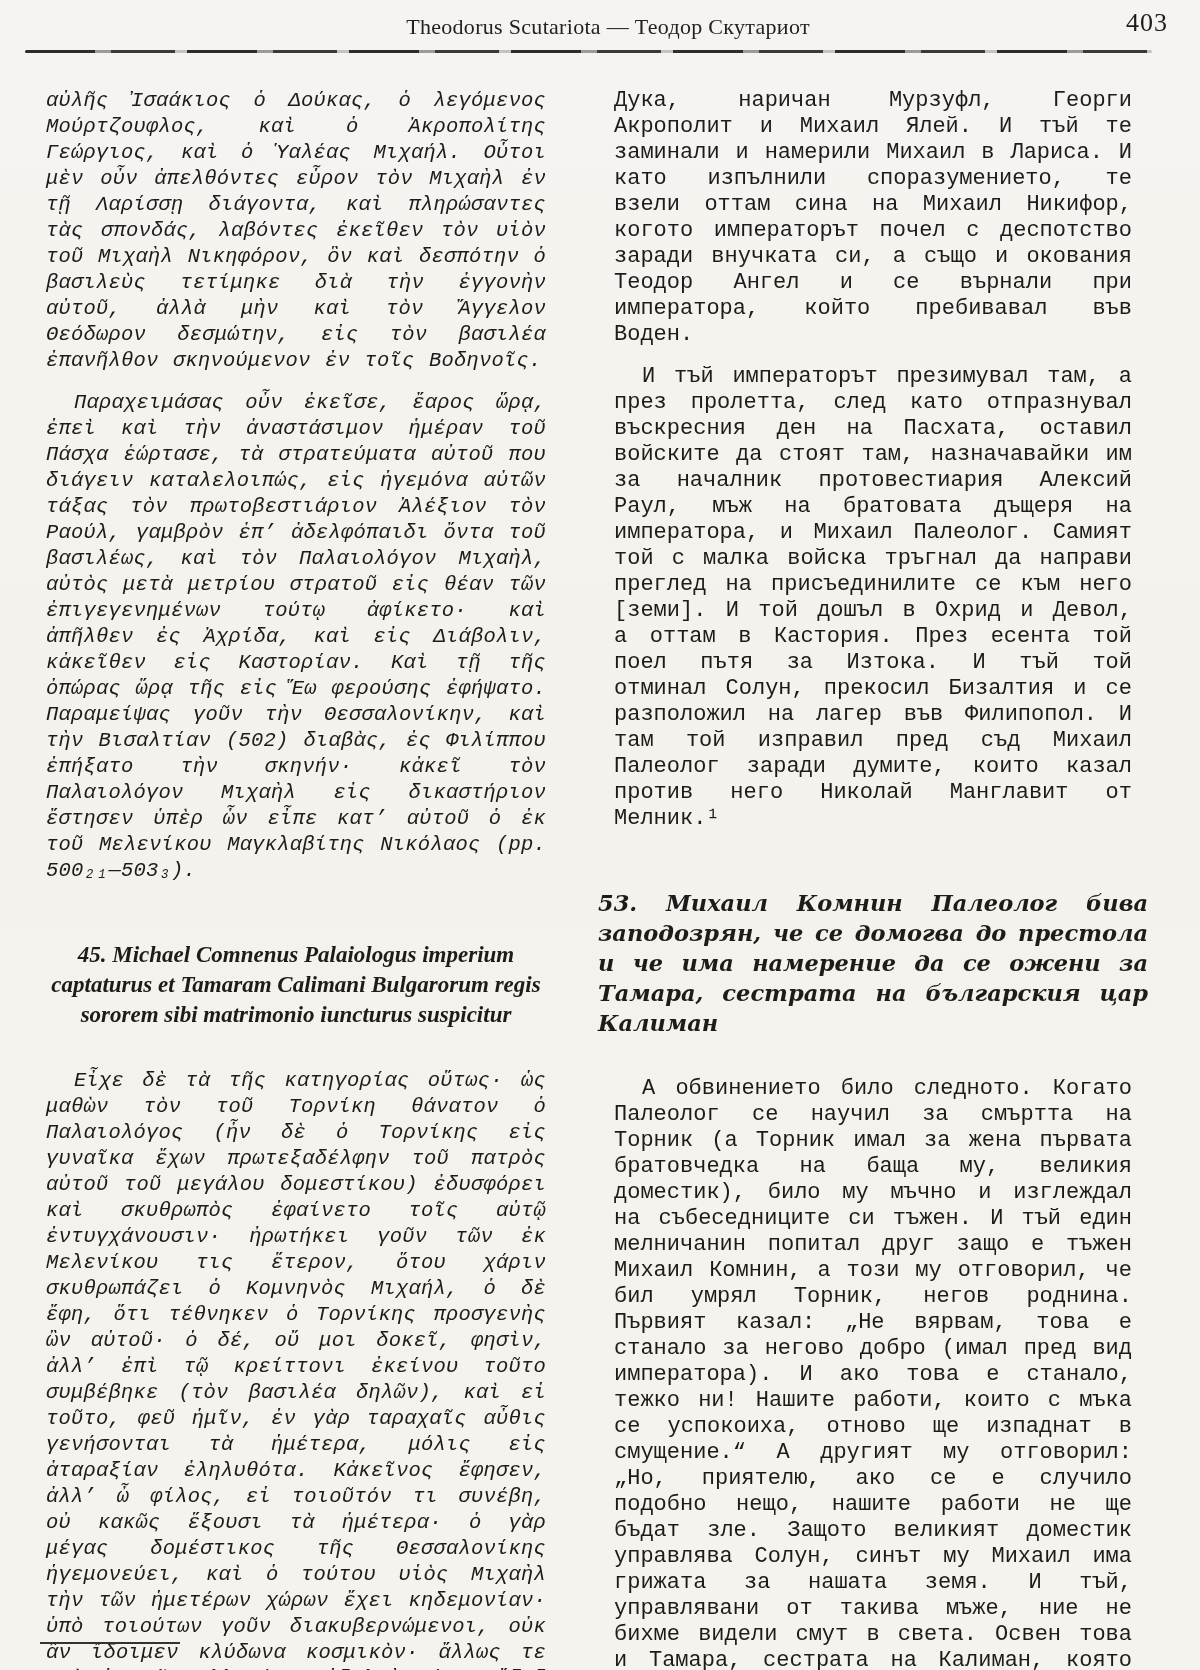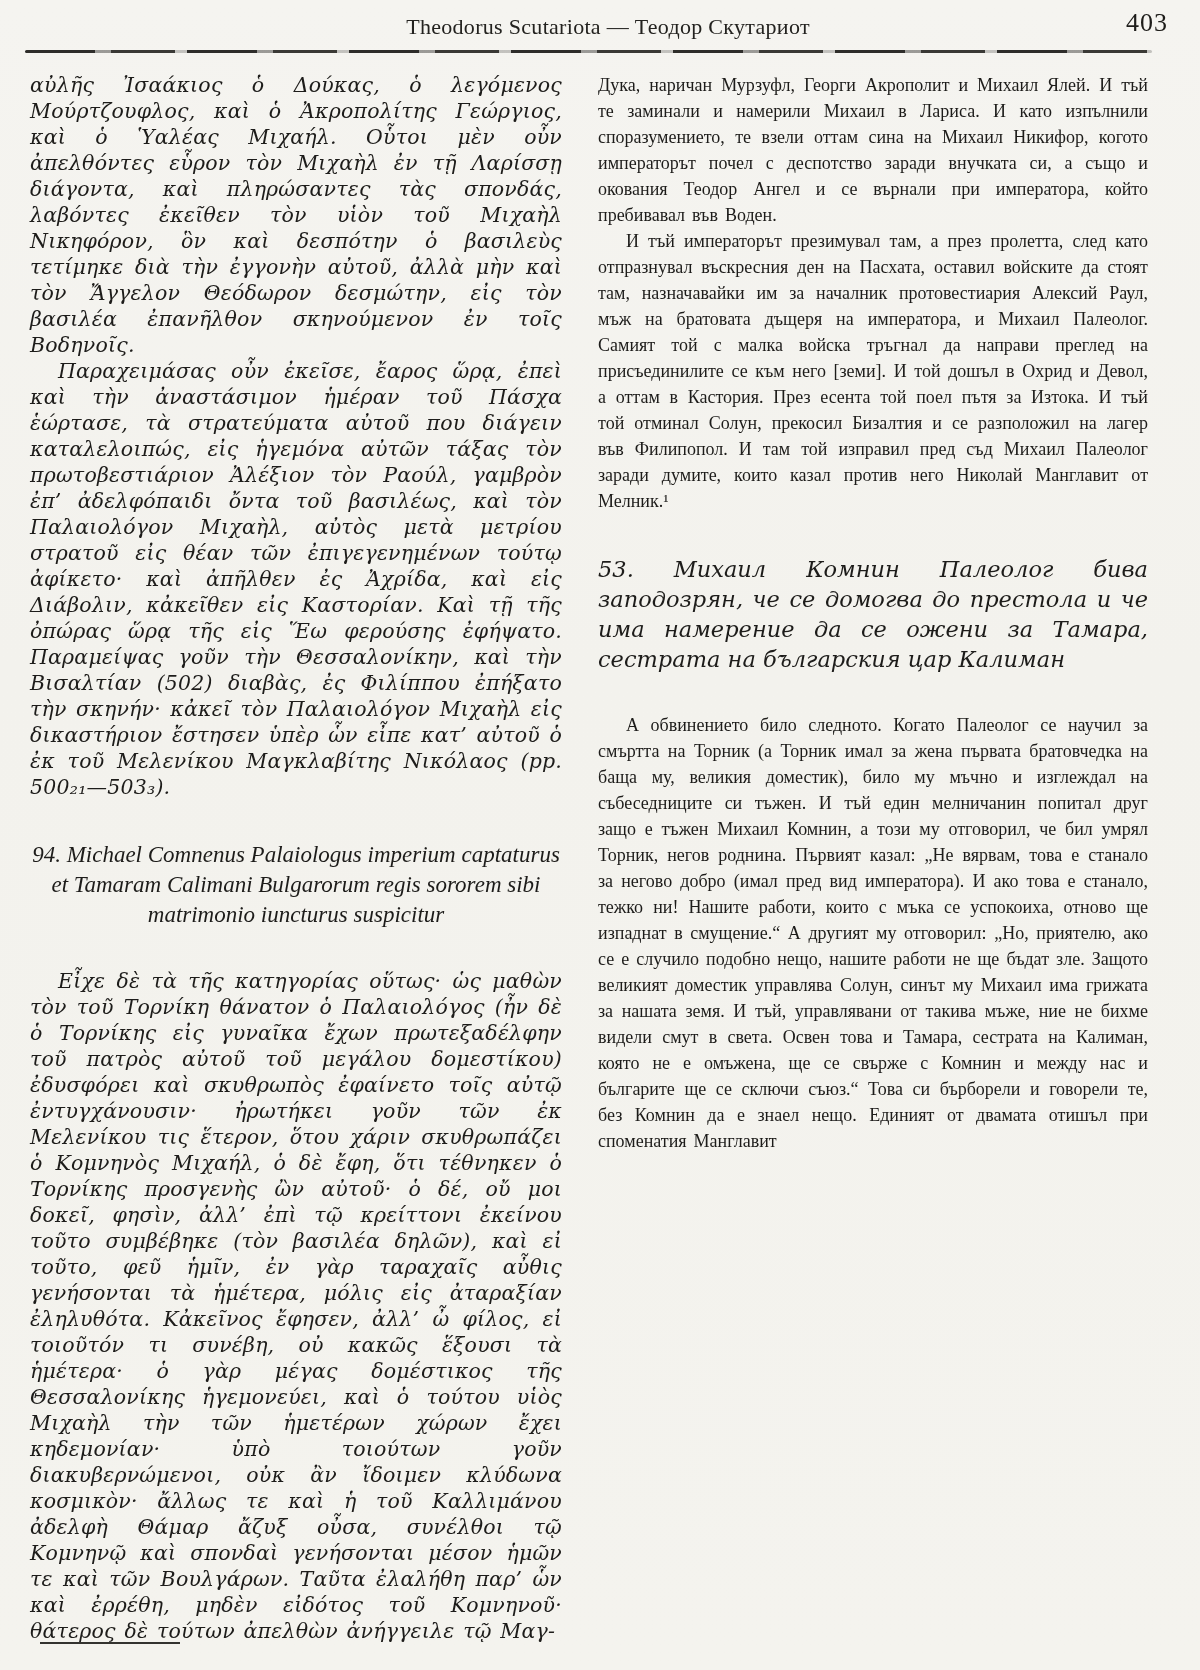--- a/index.html
+++ b/index.html
@@ -35,38 +35,38 @@
     border-radius: 2px;
   }
   
   .content {
     position: absolute; top: 72px; left: 30px; right: 52px;
     display: flex; gap: 36px;
   }
   .col { text-align: justify; }
   .col-left  { width: 532px; }
   .col-right { flex: 1; }
-  .col p { margin: 0; }
+  .col p { margin: 16px; font-family: Liberation Mono, monospace; }
   .greek {
     font-family: "DejaVu Serif", serif;
     font-style: italic;
     font-size: 20.5px; line-height: 26px;
     letter-spacing: .2px; word-spacing: 2px;
   }
   .cyr {
     font-family: "Liberation Serif", "DejaVu Serif", serif;
-    font-size: 18px; line-height: 26px;
+    font-size: 22px; line-height: 26px;
     word-spacing: 2.5px;
   }
   .indent { text-indent: 28px; }
   .heading {
-    margin: 40px 0 38px 0;
+    margin: 56px 0 38px 0;
     text-align: center;
     font-style: italic;
-    font-weight: normal;
+    font-weight: bold;
     font-size: 23px; line-height: 30px;
   }
   .heading.latin { font-family: "Liberation Serif", serif; }
   .heading.cyr-head {
     font-family: "DejaVu Serif", serif;
     font-size: 22.5px;
     text-align: justify;
   }
   
   .footnote-block { position: absolute; left: 40px; bottom: 16px; width: 520px; }
@@ -83,21 +83,21 @@
     <div class="running-title">Theodorus Scutariota — Теодор Скутариот</div>
     <div class="page-number">403</div>
   </div>
   <div class="header-rule"></div>
 
   <div class="content">
 
     <div class="col col-left" lang="el">
       <p class="greek">αὐλῆς Ἰσαάκιος ὁ Δούκας, ὁ λεγόμενος Μούρτζουφλος, καὶ ὁ Ἀκροπολίτης Γεώργιος, καὶ ὁ Ὑαλέας Μιχαήλ. Οὗτοι μὲν οὖν ἀπελθόντες εὗρον τὸν Μιχαὴλ ἐν τῇ Λαρίσσῃ διάγοντα, καὶ πληρώσαντες τὰς σπονδάς, λαβόντες ἐκεῖθεν τὸν υἱὸν τοῦ Μιχαὴλ Νικηφόρον, ὃν καὶ δεσπότην ὁ βασιλεὺς τετίμηκε διὰ τὴν ἐγγονὴν αὐτοῦ, ἀλλὰ μὴν καὶ τὸν Ἄγγελον Θεόδωρον δεσμώτην, εἰς τὸν βασιλέα ἐπανῆλθον σκηνούμενον ἐν τοῖς Βοδηνοῖς.</p>
       <p class="greek indent">Παραχειμάσας οὖν ἐκεῖσε, ἔαρος ὥρᾳ, ἐπεὶ καὶ τὴν ἀναστάσιμον ἡμέραν τοῦ Πάσχα ἑώρτασε, τὰ στρατεύματα αὐτοῦ που διάγειν καταλελοιπώς, εἰς ἡγεμόνα αὐτῶν τάξας τὸν πρωτοβεστιάριον Ἀλέξιον τὸν Ραούλ, γαμβρὸν ἐπ’ ἀδελφόπαιδι ὄντα τοῦ βασιλέως, καὶ τὸν Παλαιολόγον Μιχαὴλ, αὐτὸς μετὰ μετρίου στρατοῦ εἰς θέαν τῶν ἐπιγεγενημένων τούτῳ ἀφίκετο· καὶ ἀπῆλθεν ἐς Ἀχρίδα, καὶ εἰς Διάβολιν, κἀκεῖθεν εἰς Καστορίαν. Καὶ τῇ τῆς ὀπώρας ὥρᾳ τῆς εἰς Ἕω φερούσης ἐφήψατο. Παραμείψας γοῦν τὴν Θεσσαλονίκην, καὶ τὴν Βισαλτίαν (502) διαβὰς, ἐς Φιλίππου ἐπήξατο τὴν σκηνήν· κἀκεῖ τὸν Παλαιολόγον Μιχαὴλ εἰς δικαστήριον ἔστησεν ὑπὲρ ὧν εἶπε κατ’ αὐτοῦ ὁ ἐκ τοῦ Μελενίκου Μαγκλαβίτης Νικόλαος (pp. 500₂₁—503₃).</p>
-      <h2 class="heading latin">94. Michael Comnenus Palaiologus imperium captaturus et Tamaram Calimani Bulgarorum regis sororem sibi matrimonio iuncturus suspicitur</h2>
+      <h2 class="heading latin">45. Michael Comnenus Palaiologus imperium captaturus et Tamaram Calimani Bulgarorum regis sororem sibi matrimonio iuncturus suspicitur</h2>
       <p class="greek indent">Εἶχε δὲ τὰ τῆς κατηγορίας οὕτως· ὡς μαθὼν τὸν τοῦ Τορνίκη θάνατον ὁ Παλαιολόγος (ἦν δὲ ὁ Τορνίκης εἰς γυναῖκα ἔχων πρωτεξαδέλφην τοῦ πατρὸς αὐτοῦ τοῦ μεγάλου δομεστίκου) ἐδυσφόρει καὶ σκυθρωπὸς ἐφαίνετο τοῖς αὐτῷ ἐντυγχάνουσιν· ἠρωτήκει γοῦν τῶν ἐκ Μελενίκου τις ἕτερον, ὅτου χάριν σκυθρωπάζει ὁ Κομνηνὸς Μιχαήλ, ὁ δὲ ἔφη, ὅτι τέθνηκεν ὁ Τορνίκης προσγενὴς ὢν αὐτοῦ· ὁ δέ, οὔ μοι δοκεῖ, φησὶν, ἀλλ’ ἐπὶ τῷ κρείττονι ἐκείνου τοῦτο συμβέβηκε (τὸν βασιλέα δηλῶν), καὶ εἰ τοῦτο, φεῦ ἡμῖν, ἐν γὰρ ταραχαῖς αὖθις γενήσονται τὰ ἡμέτερα, μόλις εἰς ἀταραξίαν ἐληλυθότα. Κἀκεῖνος ἔφησεν, ἀλλ’ ὦ φίλος, εἰ τοιοῦτόν τι συνέβη, οὐ κακῶς ἕξουσι τὰ ἡμέτερα· ὁ γὰρ μέγας δομέστικος τῆς Θεσσαλονίκης ἡγεμονεύει, καὶ ὁ τούτου υἱὸς Μιχαὴλ τὴν τῶν ἡμετέρων χώρων ἔχει κηδεμονίαν· ὑπὸ τοιούτων γοῦν διακυβερνώμενοι, οὐκ ἂν ἴδοιμεν κλύδωνα κοσμικὸν· ἄλλως τε καὶ ἡ τοῦ Καλλιμάνου ἀδελφὴ Θάμαρ ἄζυξ οὖσα, συνέλθοι τῷ Κομνηνῷ καὶ σπονδαὶ γενήσονται μέσον ἡμῶν τε καὶ τῶν Βουλγάρων. Ταῦτα ἐλαλήθη παρ’ ὧν καὶ ἐρρέθη, μηδὲν εἰδότος τοῦ Κομνηνοῦ· θάτερος δὲ τούτων ἀπελθὼν ἀνήγγειλε τῷ Μαγ-</p>
     </div>
 
     <div class="col col-right" lang="bg">
       <p class="cyr">Дука, наричан Мурзуфл, Георги Акрополит и Михаил Ялей. И тъй те заминали и намерили Михаил в Лариса. И като изпълнили споразумението, те взели оттам сина на Михаил Никифор, когото императорът почел с деспотство заради внучката си, а също и окования Теодор Ангел и се върнали при императора, който пребивавал във Воден.</p>
       <p class="cyr indent">И тъй императорът презимувал там, а през пролетта, след като отпразнувал въскресния ден на Пасхата, оставил войските да стоят там, назначавайки им за началник протовестиария Алексий Раул, мъж на братовата дъщеря на императора, и Михаил Палеолог. Самият той с малка войска тръгнал да направи преглед на присъединилите се към него [земи]. И той дошъл в Охрид и Девол, а оттам в Кастория. През есента той поел пътя за Изтока. И тъй той отминал Солун, прекосил Бизалтия и се разположил на лагер във Филипопол. И там той изправил пред съд Михаил Палеолог заради думите, които казал против него Николай Манглавит от Мелник.¹</p>
       <h2 class="heading cyr-head">53. Михаил Комнин Палеолог бива заподозрян, че се домогва до престола и че има намерение да се ожени за Тамара, сестрата на българския цар Калиман</h2>
       <p class="cyr indent">А обвинението било следното. Когато Палеолог се научил за смъртта на Торник (а Торник имал за жена първата братовчедка на баща му, великия доместик), било му мъчно и изглеждал на събеседниците си тъжен. И тъй един мелничанин попитал друг защо е тъжен Михаил Комнин, а този му отговорил, че бил умрял Торник, негов роднина. Първият казал: „Не вярвам, това е станало за негово добро (имал пред вид императора). И ако това е станало, тежко ни! Нашите работи, които с мъка се успокоиха, отново ще изпаднат в смущение.“ А другият му отговорил: „Но, приятелю, ако се е случило подобно нещо, нашите работи не ще бъдат зле. Защото великият доместик управлява Солун, синът му Михаил има грижата за нашата земя. И тъй, управлявани от такива мъже, ние не бихме видели смут в света. Освен това и Тамара, сестрата на Калиман, която не е омъжена, ще се свърже с Комнин и между нас и българите ще се сключи съюз.“ Това си бърборели и говорели те, без Комнин да е знаел нещо. Единият от двамата отишъл при споменатия Манглавит</p>
     </div>
 

